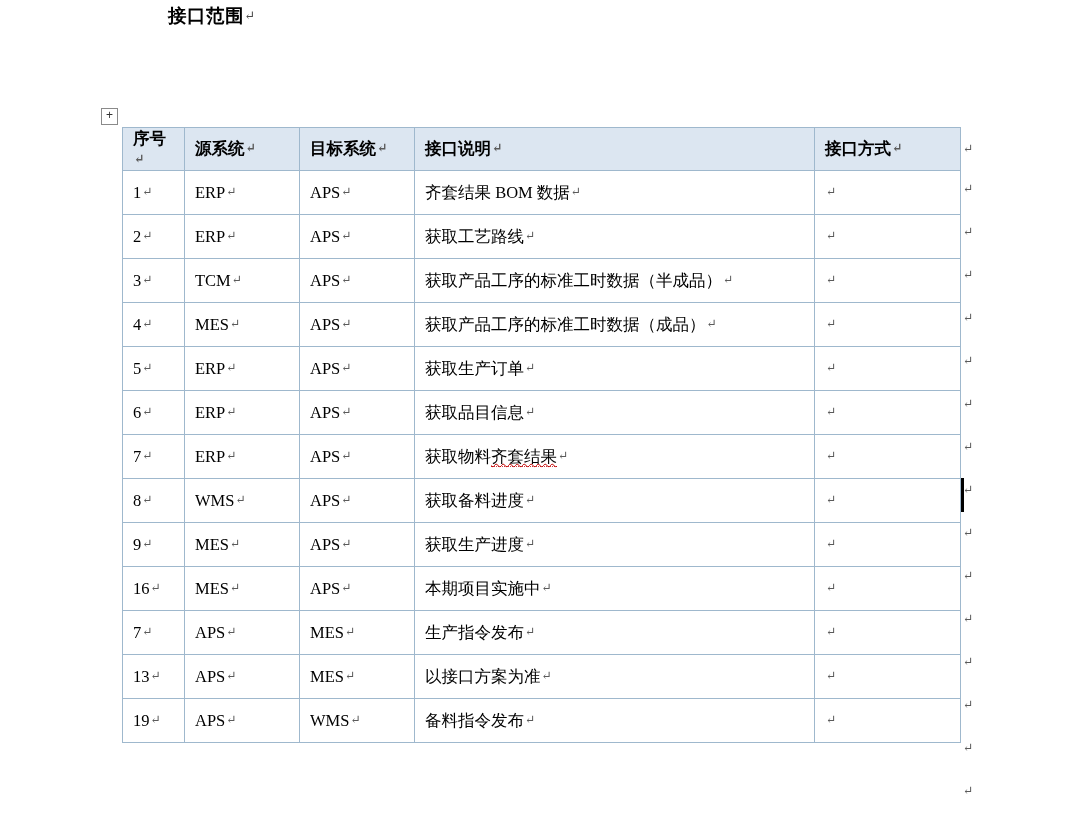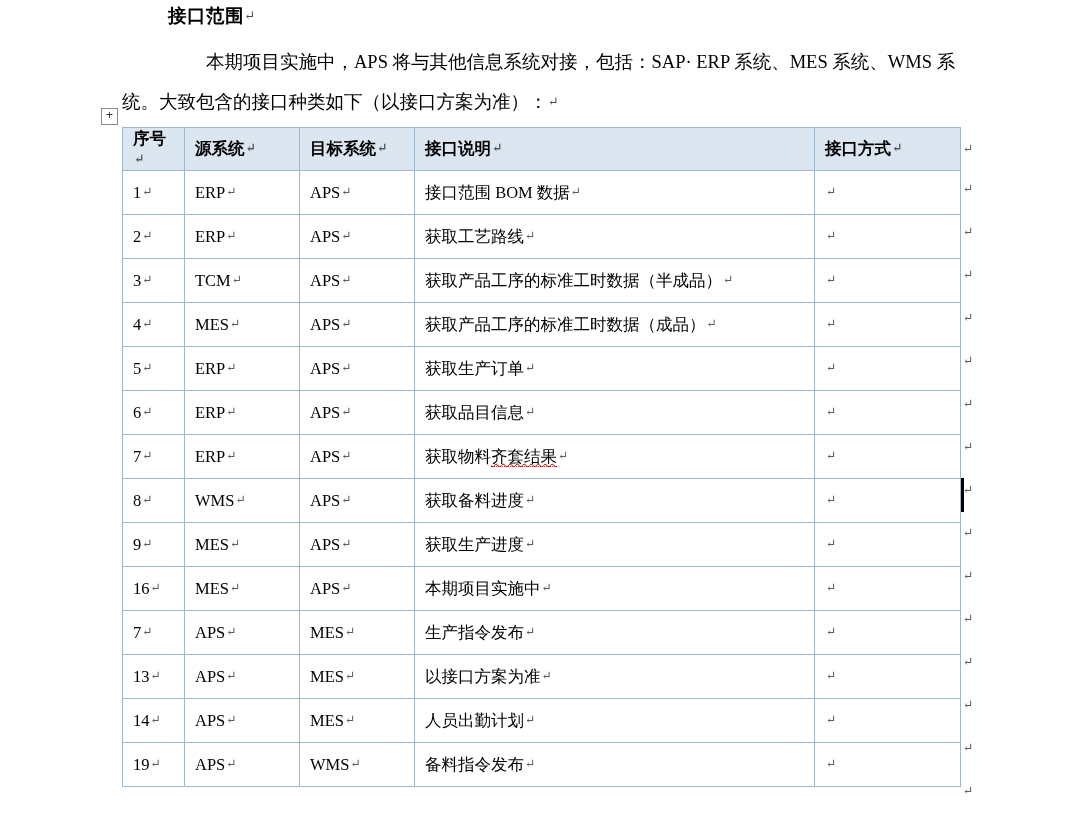--- a/index.html
+++ b/index.html
@@ -127,21 +127,20 @@
     background: #000000;
   }
 </style>
 </head>
 <body>
 
 <div class="page">
 
   <div class="heading"><span>接口范围</span><span class="pilcrow">↵</span></div>
 
-  <div class="para"><span>本期项目实施中，APS 将与其他信息系统对接，包括：SAP· ERP 系统、MES 系统、WMS 系统。大致包含的接口种类如下（以接口方案为准）：</span><span class="pilcrow-inline">↵</span></div>
 
   <div class="table-handle">+</div>
 
   <table class="iface">
     <colgroup>
       <col class="col-no">
         <col class="col-src">
         <col class="col-tgt">
         <col class="col-desc">
         <col class="col-mode">
@@ -153,21 +152,21 @@
         <th><span>目标系统</span><span class="mark">↵</span></th>
         <th><span>接口说明</span><span class="mark">↵</span></th>
         <th><span>接口方式</span><span class="mark">↵</span></th>
       </tr>
     </thead>
     <tbody>
         <tr>
           <td><span>1</span><span class="mark">↵</span></td>
           <td><span>ERP</span><span class="mark">↵</span></td>
           <td><span>APS</span><span class="mark">↵</span></td>
-          <td><span>接口范围 BOM 数据</span><span class="mark">↵</span></td>
+          <td><span>齐套结果 BOM 数据</span><span class="mark">↵</span></td>
           <td><span></span><span class="mark">↵</span></td>
         </tr>
         <tr>
           <td><span>2</span><span class="mark">↵</span></td>
           <td><span>ERP</span><span class="mark">↵</span></td>
           <td><span>APS</span><span class="mark">↵</span></td>
           <td><span>获取工艺路线</span><span class="mark">↵</span></td>
           <td><span></span><span class="mark">↵</span></td>
         </tr>
         <tr>
@@ -234,27 +233,20 @@
           <td><span></span><span class="mark">↵</span></td>
         </tr>
         <tr>
           <td><span>13</span><span class="mark">↵</span></td>
           <td><span>APS</span><span class="mark">↵</span></td>
           <td><span>MES</span><span class="mark">↵</span></td>
           <td><span>以接口方案为准</span><span class="mark">↵</span></td>
           <td><span></span><span class="mark">↵</span></td>
         </tr>
         <tr>
-          <td><span>14</span><span class="mark">↵</span></td>
-          <td><span>APS</span><span class="mark">↵</span></td>
-          <td><span>MES</span><span class="mark">↵</span></td>
-          <td><span>人员出勤计划</span><span class="mark">↵</span></td>
-          <td><span></span><span class="mark">↵</span></td>
-        </tr>
-        <tr>
           <td><span>19</span><span class="mark">↵</span></td>
           <td><span>APS</span><span class="mark">↵</span></td>
           <td><span>WMS</span><span class="mark">↵</span></td>
           <td><span>备料指令发布</span><span class="mark">↵</span></td>
           <td><span></span><span class="mark">↵</span></td>
         </tr>
       </tbody>
   </table>
 
   <div class="outside-marks">

